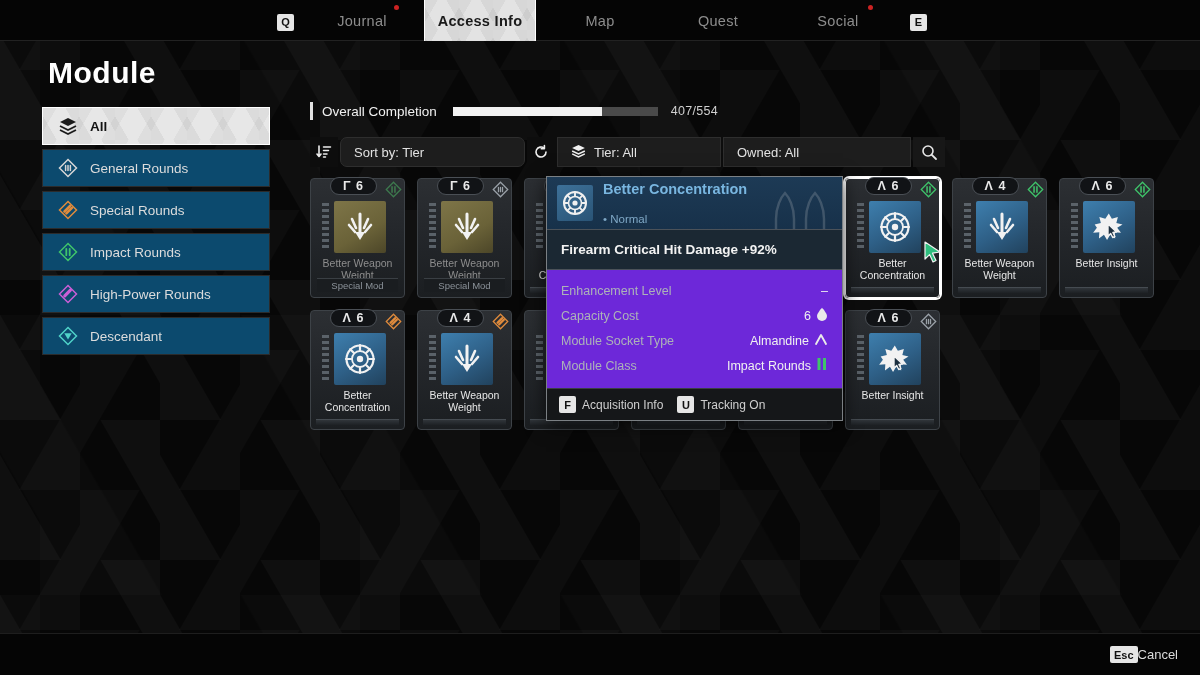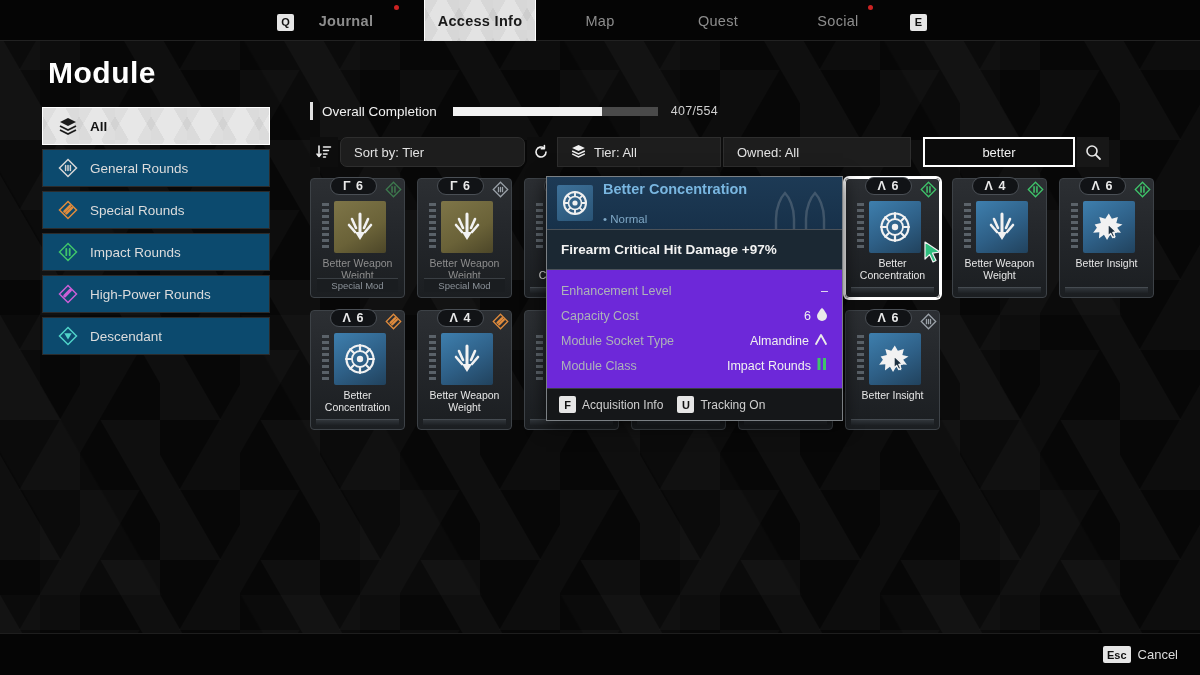--- a/index.html
+++ b/index.html
@@ -210,30 +210,30 @@
   .tt-bullets{
     position:absolute; right:8px; top:4px; opacity:.30; pointer-events:none;
   }
 
   
   .bottombar{
     position:absolute; left:0; bottom:0; width:1200px; height:42px;
     background:#050505; border-top:1px solid #1e1e1e; z-index:20;
     display:flex; align-items:center; justify-content:flex-end; padding-right:22px;
   }
-  .bottom-item{ display:flex; align-items:center; gap:7px; font-size:13px; color:#dcdcdc; cursor:pointer; }
+  .bottom-item{ display:flex; align-items:center; font-size:13px; color:#dcdcdc; cursor:pointer; }
 </style>
 </head>
 <body>
 
 <div class="bg-texture"></div>
 
 <div class="topbar">
   <div class="topbar-inner" id="topbar-inner">
-      <div class="navtab" style="left: 306px; width: 80px; font-weight: bold;">
+      <div class="navtab" style="left: 322px; width: 80px;">
         <span>Journal</span>
       </div>
       <div class="reddot" style="left: 394px;"></div>
       <div class="navtab active" style="left: 424px; width: 112px;">
         <span>Access Info</span>
       </div>
       <div class="navtab" style="left: 560px; width: 80px;">
         <span>Map</span>
       </div>
       <div class="navtab" style="left: 680px; width: 76px;">
@@ -341,23 +341,20 @@
             <path d="M8 1 1.2 4.2 8 7.4l6.8-3.2z" fill="#f0f0f0"></path>
             <path d="M1.2 7.5 8 10.7l6.8-3.2" stroke="#f0f0f0" stroke-width="1.5" fill="none"></path>
             <path d="M1.2 10.7 8 13.9l6.8-3.2" stroke="#f0f0f0" stroke-width="1.5" fill="none"></path>
           </svg>
       </span>
       <span>Tier: All</span>
     </div>
     <div class="tb-field tb-owned">
       <span>Owned: All</span>
     </div>
-    <div class="tb-search">
-      <span title="Search">better</span>
-    </div>
     <div class="tb-searchbtn">
       <svg width="17" height="17" viewBox="0 0 17 17">
           <circle cx="7" cy="7" r="5" stroke="#e8e8e8" stroke-width="1.6" fill="none"></circle>
           <path d="M10.8 10.8 15 15" stroke="#e8e8e8" stroke-width="1.8" stroke-linecap="round"></path>
         </svg>
     </div>
   </div>
 </div>
 
 <div class="grid" id="grid">
@@ -612,21 +609,21 @@
         <g stroke="#9aa3ab" stroke-width="2.4" fill="none">
           <path d="M14 38c0-12 5-22 9-26 4 4 9 14 9 26v62H14z"></path>
           <path d="M14 52h18M14 66h18"></path>
           <path d="M44 38c0-12 5-22 9-26 4 4 9 14 9 26v62H44z"></path>
           <path d="M44 52h18M44 66h18"></path>
         </g>
       </svg>
     </div>
   </div>
 
-  <div class="tt-effect">Firearm Critical Hit Damage +97%</div>
+  <div class="tt-effect">Firearm Critical Hit Damage +92%</div>
 
   <div class="tt-stats" id="tt-stats">
       <div class="tt-row">
         <span class="tt-key">Enhancement Level</span>
         <span class="tt-val">–</span>
       </div>
       <div class="tt-row">
         <span class="tt-key">Capacity Cost</span>
         <span class="tt-val">6<span><svg width="12" height="14" viewBox="0 0 12 14">
               <path d="M6 .8C6 .8 1 6.2 1 9a5 5 0 0 0 10 0C11 6.2 6 .8 6 .8z" fill="#eaeaea"></path>

